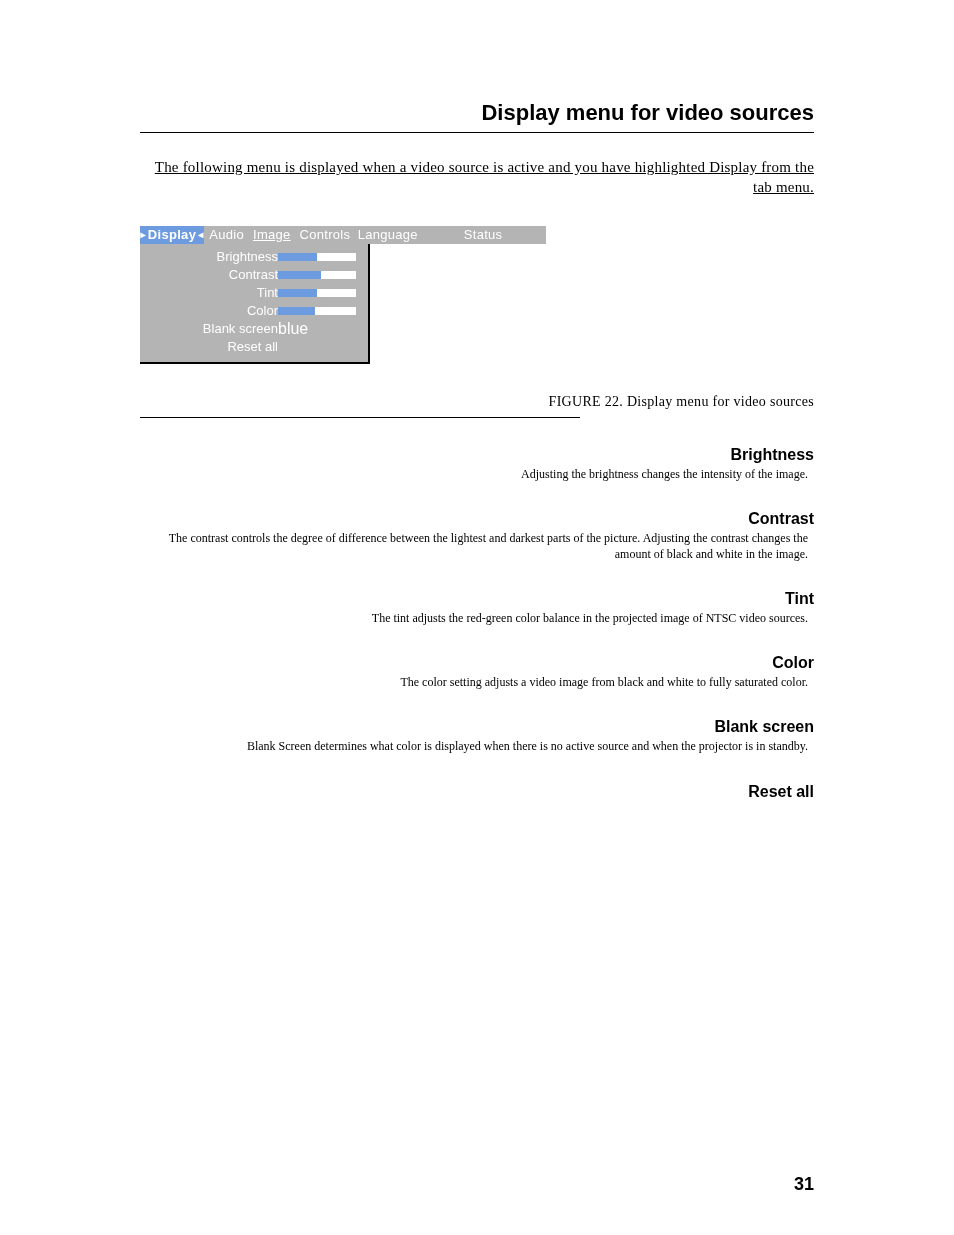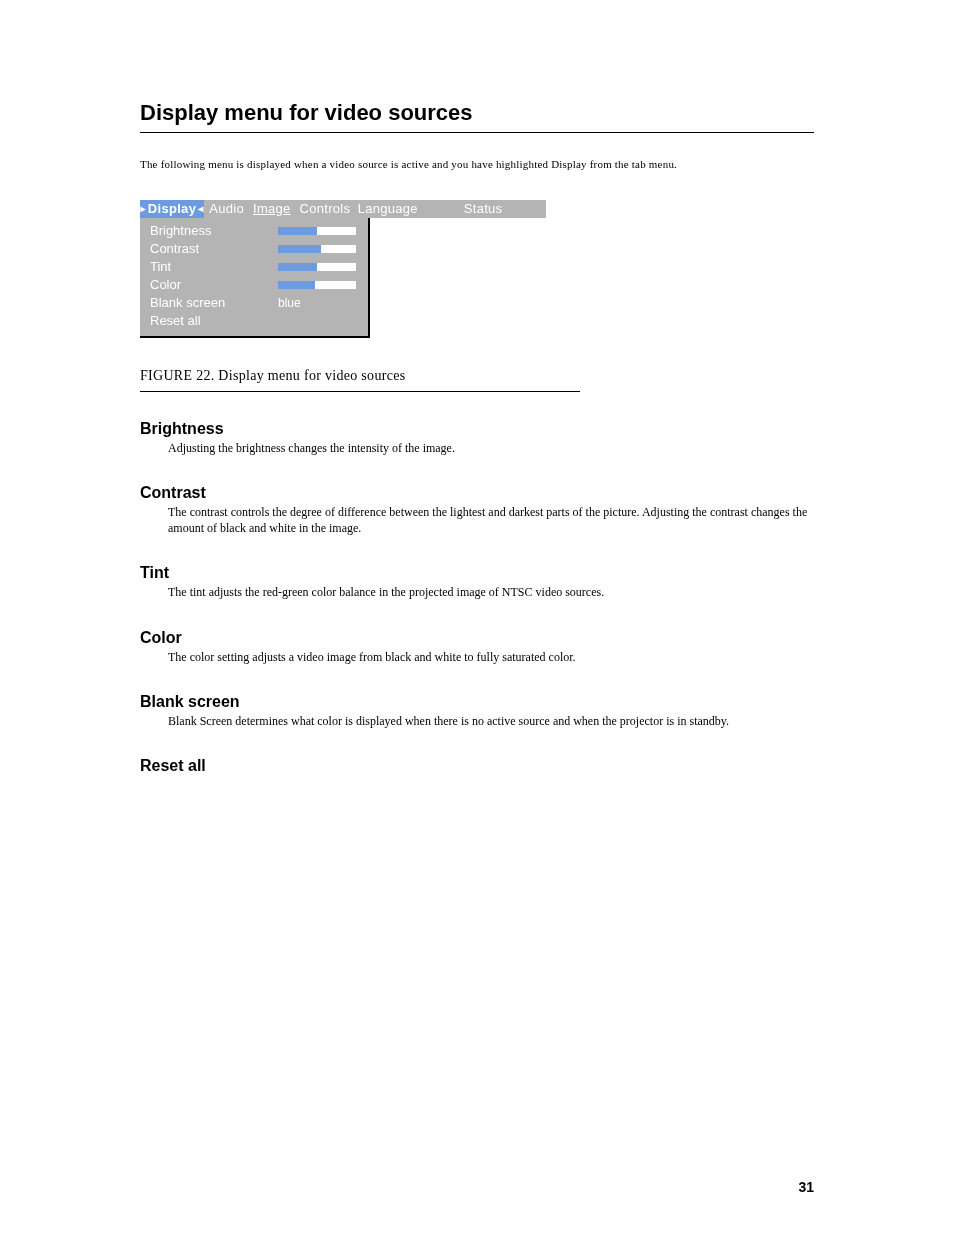--- a/index.html
+++ b/index.html
@@ -8,38 +8,40 @@
     background: #ffffff;
     font-family: Georgia, 'Times New Roman', serif;
     color: #000;
   }
   .page {
     width: 954px;
     height: 1235px;
     position: relative;
     box-sizing: border-box;
     padding: 100px 140px 0 140px;
+    text-align: right;
   }
   .section-title {
     font-family: Arial, Helvetica, sans-serif;
     font-weight: bold;
     font-size: 22px;
     color: #000;
     margin: 0 0 6px 0;
   }
   hr.rule {
     border: none;
     border-top: 1px solid #000;
     margin: 0 0 24px 0;
   }
   .intro {
-    font-size: 11px;
+    font-size: 15px;
     line-height: 1.35;
     margin: 0 0 28px 0;
     letter-spacing: 0.2px;
+    text-decoration: underline;
   }
   
   .osd {
     width: 406px;
     position: relative;
   }
   .osd-tabs {
     display: flex;
     height: 18px;
     font-family: "Gill Sans", "Gill Sans MT", Arial, sans-serif;
@@ -86,21 +88,21 @@
     width: 78px;
     height: 8px;
     background: #fff;
     display: flex;
   }
   .slider-fill {
     height: 100%;
     background: #6c9be0;
   }
   .osd-value {
-    font-size: 12px;
+    font-size: 16px;
   }
   
   .fig-caption {
     margin: 30px 0 7px 0;
     font-size: 14px;
     letter-spacing: 0.3px;
   }
   hr.fig-rule {
     border: none;
     border-top: 1px solid #000;
@@ -121,21 +123,21 @@
     margin: 2px 0 26px 28px;
     max-width: 640px;
   }
   
   .page-num {
     position: absolute;
     right: 140px;
     bottom: 40px;
     font-family: Arial, Helvetica, sans-serif;
     font-weight: bold;
-    font-size: 14px;
+    font-size: 18px;
   }
 </style>
 </head>
 <body>
 
 <div class="page">
 
   <h2 class="section-title">Display menu for video sources</h2>
   <hr class="rule">
 

